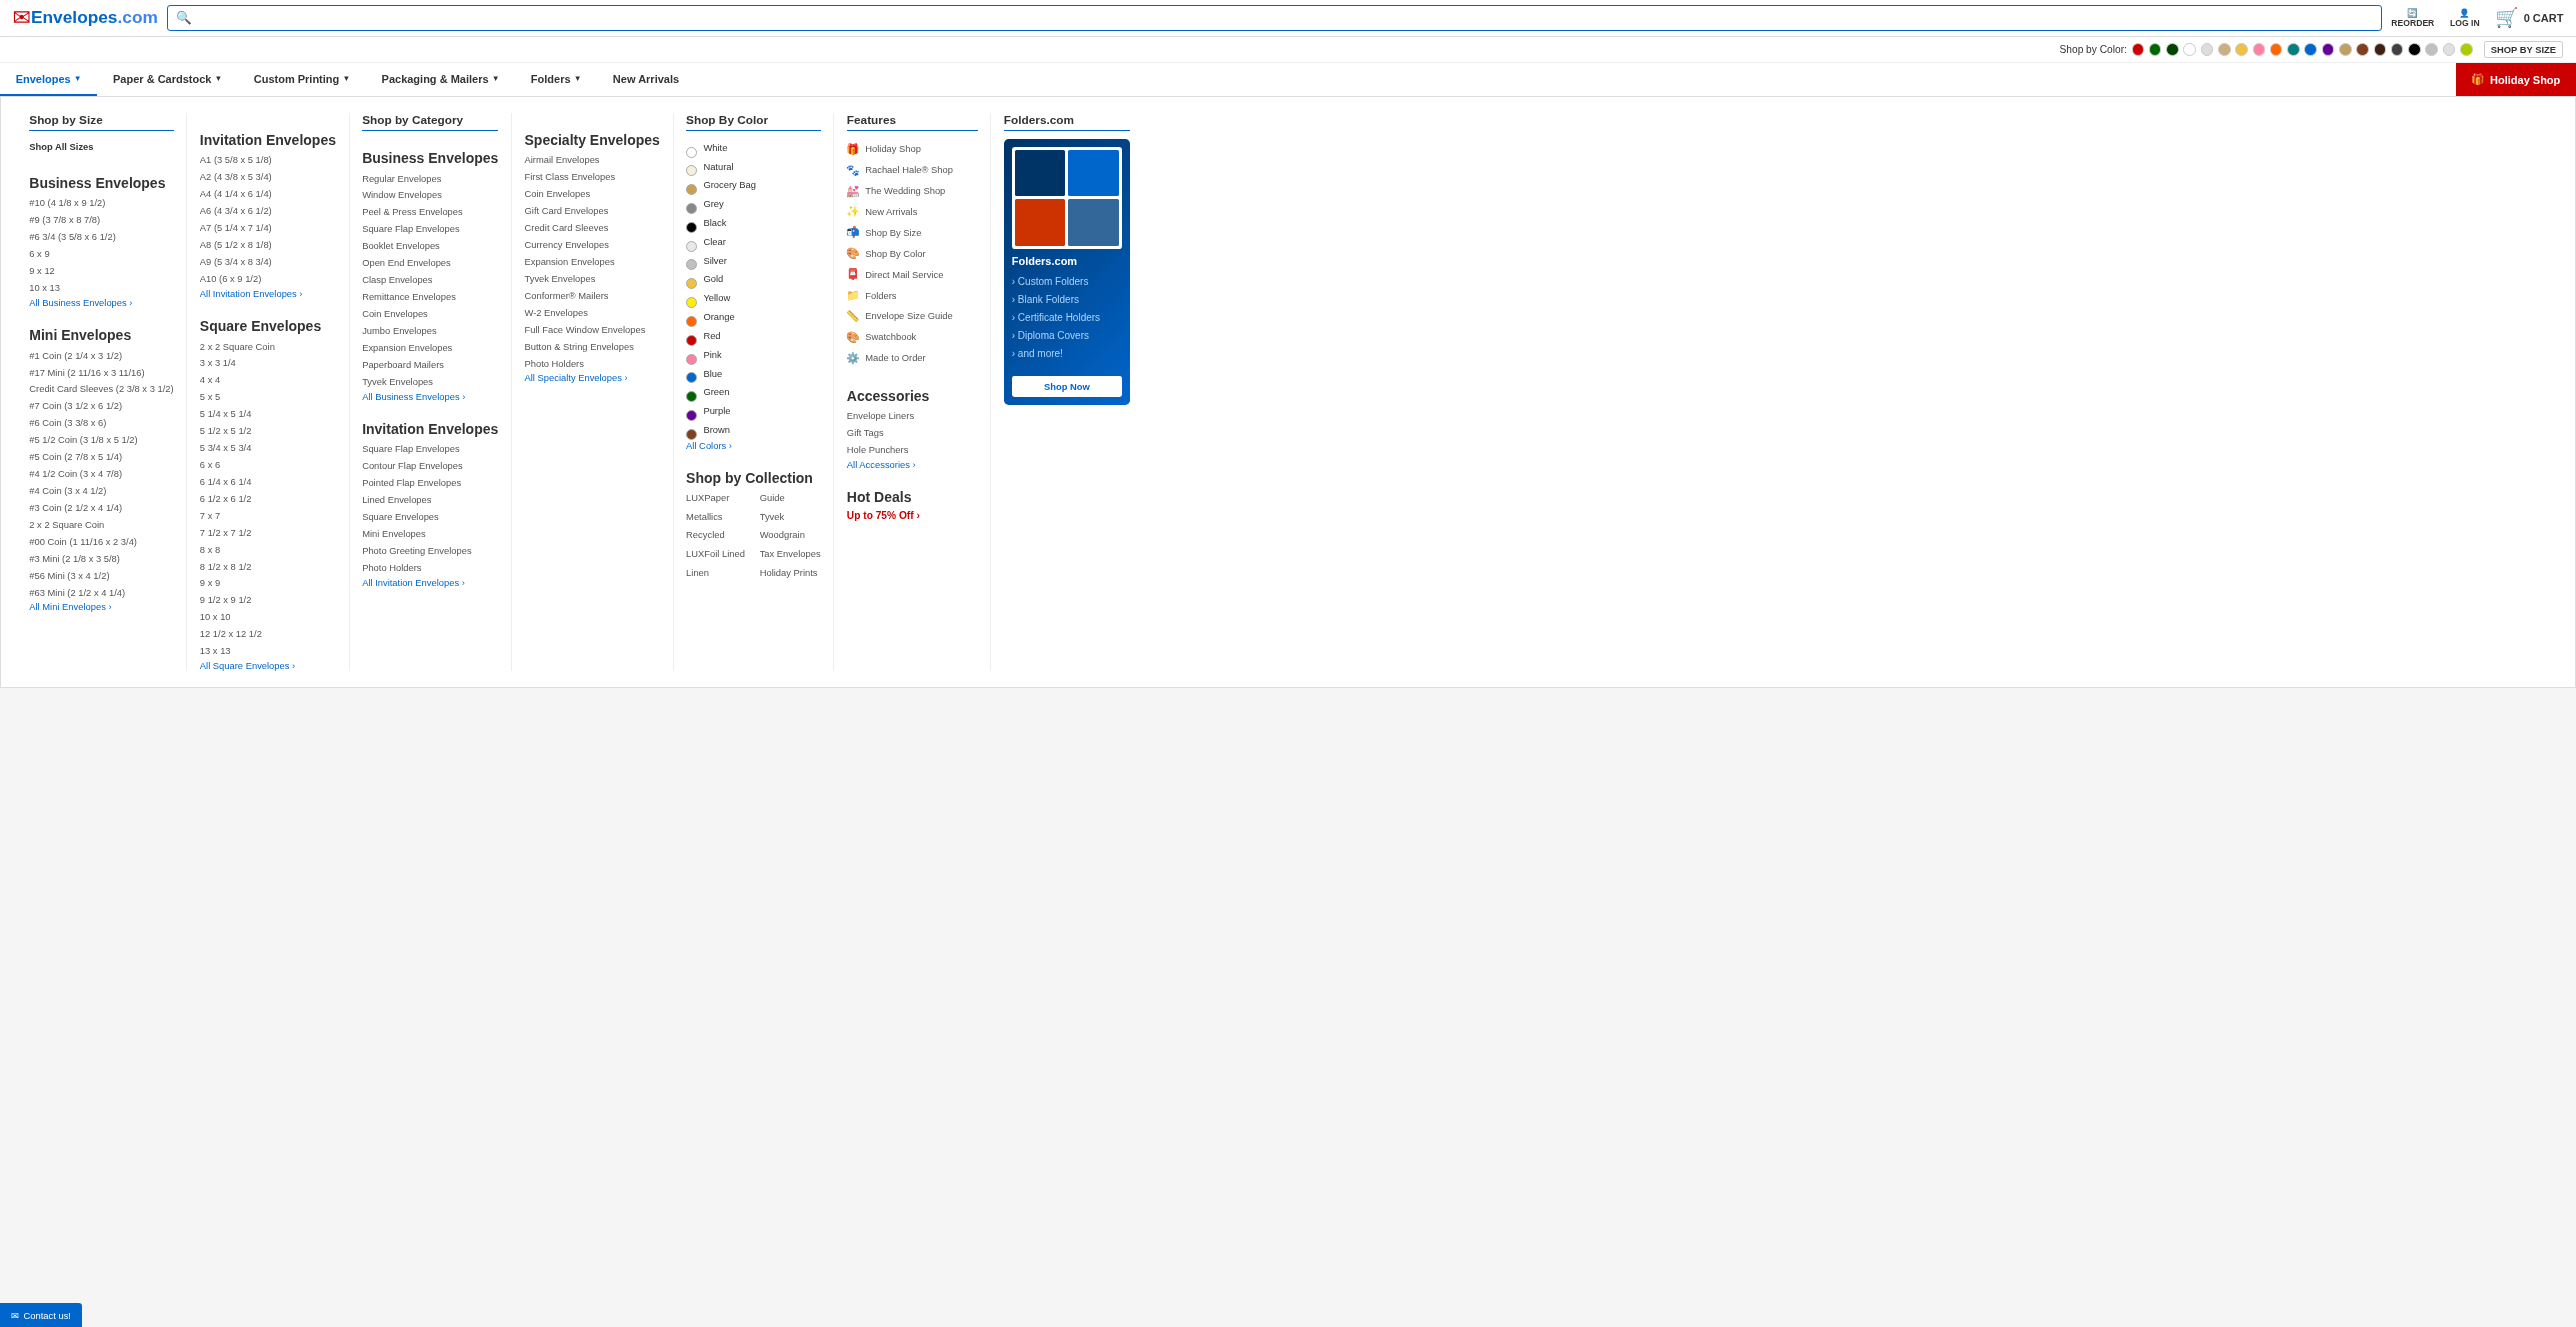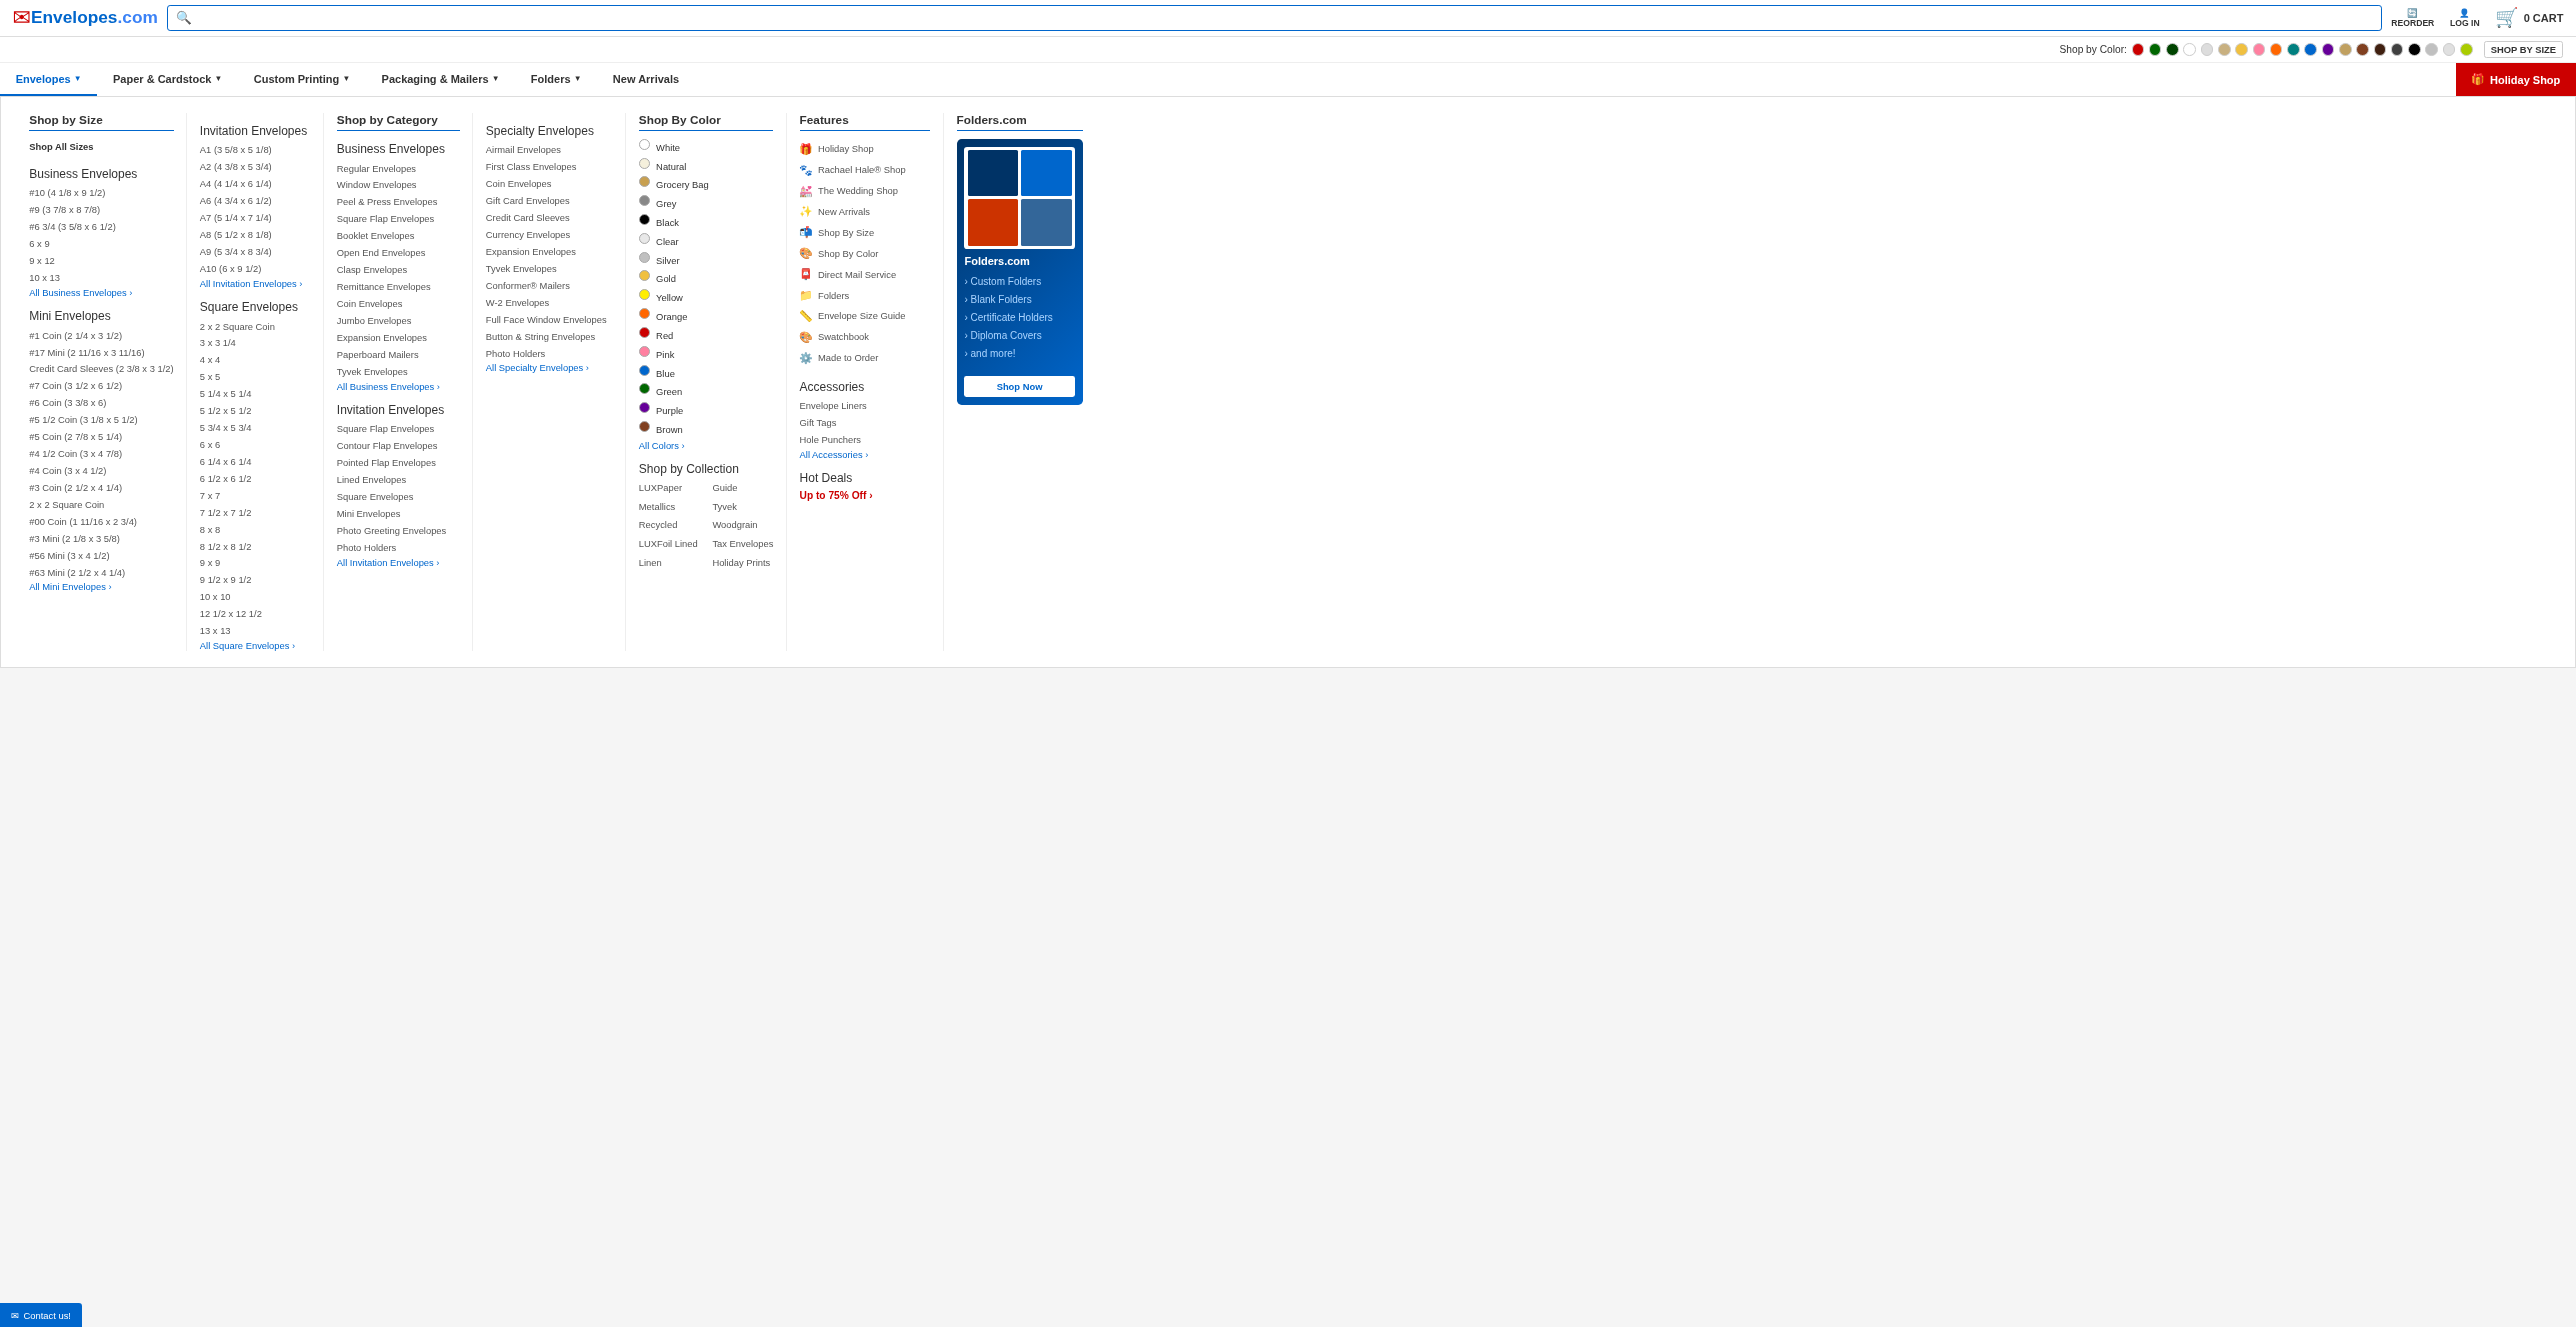--- a/index.html
+++ b/index.html
@@ -27,27 +27,27 @@
     .nav-item { padding: 9.4px 15.7px; font-weight: bold; font-size: 11px; cursor: pointer; display: flex; align-items: center; gap: 3.1px; border-bottom: 2.4px solid transparent; }
     .nav-item.active { border-bottom: 2.4px solid #0066cc; color: #0066cc; }
     .nav-item .caret { font-size: 7.9px; }
     .nav-holiday { background: #cc0000; color: #fff; display: flex; align-items: center; gap: 4.7px; padding: 9.4px 15.7px; font-weight: bold; font-size: 11px; margin-left: auto; cursor: pointer; }
 
     
     .mega-menu { background: #fff; border: 0.8px solid #ddd; border-top: none; padding: 15.7px; display: flex; gap: 0; min-height: 471px; }
     .mm-col { padding: 0 12.6px; border-right: 0.8px solid #eee; min-width: 141px; }
     .mm-col:last-child { border-right: none; }
     .mm-title { font-weight: bold; font-size: 11.8px; color: #333; margin-bottom: 7.9px; padding-bottom: 3.1px; border-bottom: 1.6px solid #0066cc; }
-    .mm-section-title { font-weight: normal; font-size: 12px; color: #333; margin-top: 11px; margin-bottom: 4.7px; }
+    .mm-section-title { font-weight: bold; font-size: 14px; color: #333; margin-top: 19px; margin-bottom: 4.7px; }
     .mm-link { display: block; color: #555; font-size: 9.4px; line-height: 1.8; cursor: pointer; text-decoration: none; }
     .mm-link.bold { font-weight: bold; color: #333; }
     .mm-all { color: #0066cc; font-size: 9.4px; cursor: pointer; display: inline-flex; align-items: center; gap: 1.6px; }
 
     
-    .color-row { display: flex; align-items: flex-start; gap: 6.3px; font-size: 9.4px; line-height: 2; cursor: pointer; }
+    .color-row { display: flex; align-items: flex-end; gap: 6.3px; font-size: 9.4px; line-height: 2; cursor: pointer; }
     .color-swatch { width: 11px; height: 11px; border-radius: 50%; border: 0.8px solid #aaa; display: inline-block; flex-shrink: 0; }
 
     
     .feature-link { display: flex; align-items: center; gap: 4.7px; font-size: 9.4px; line-height: 1.9; cursor: pointer; color: #555; }
     .feat-icon { font-size: 11px; }
 
     
     .folders-ad { background: linear-gradient(135deg, #003366, #0066cc); color: #fff; border-radius: 4.7px; padding: 7.9px; font-size: 9.4px; width: 126px; }
     .folders-ad-title { font-weight: bold; font-size: 11px; margin-bottom: 6.3px; }
     .folders-ad-link { display: block; color: #aad4ff; line-height: 1.8; font-size: 10px; cursor: pointer; }

